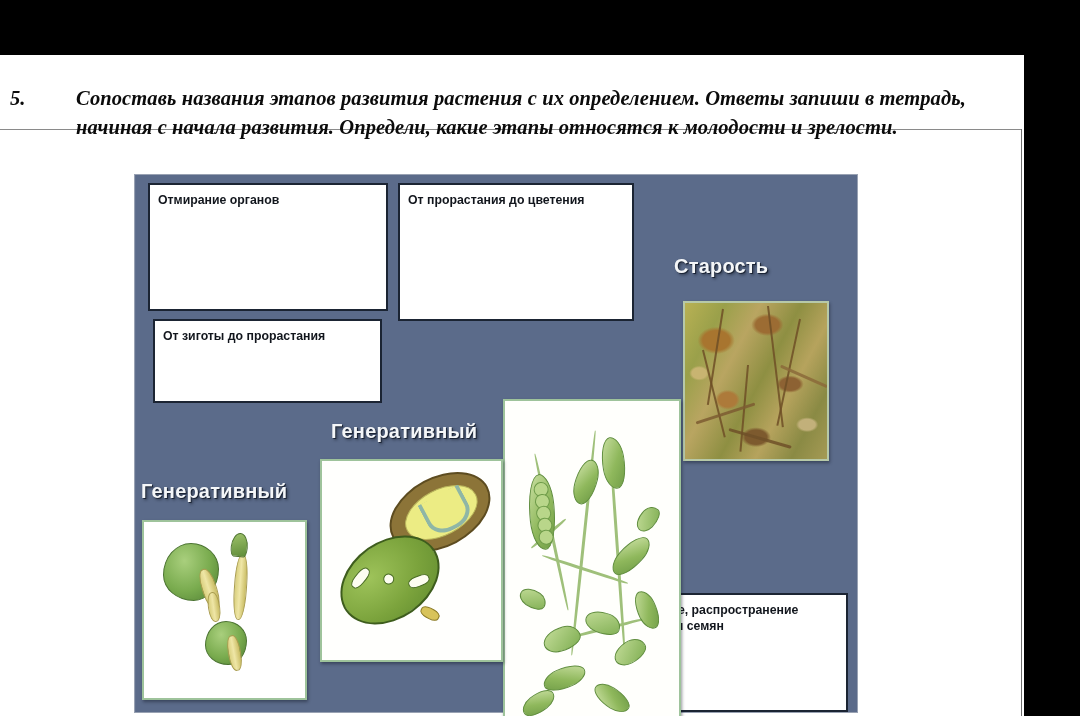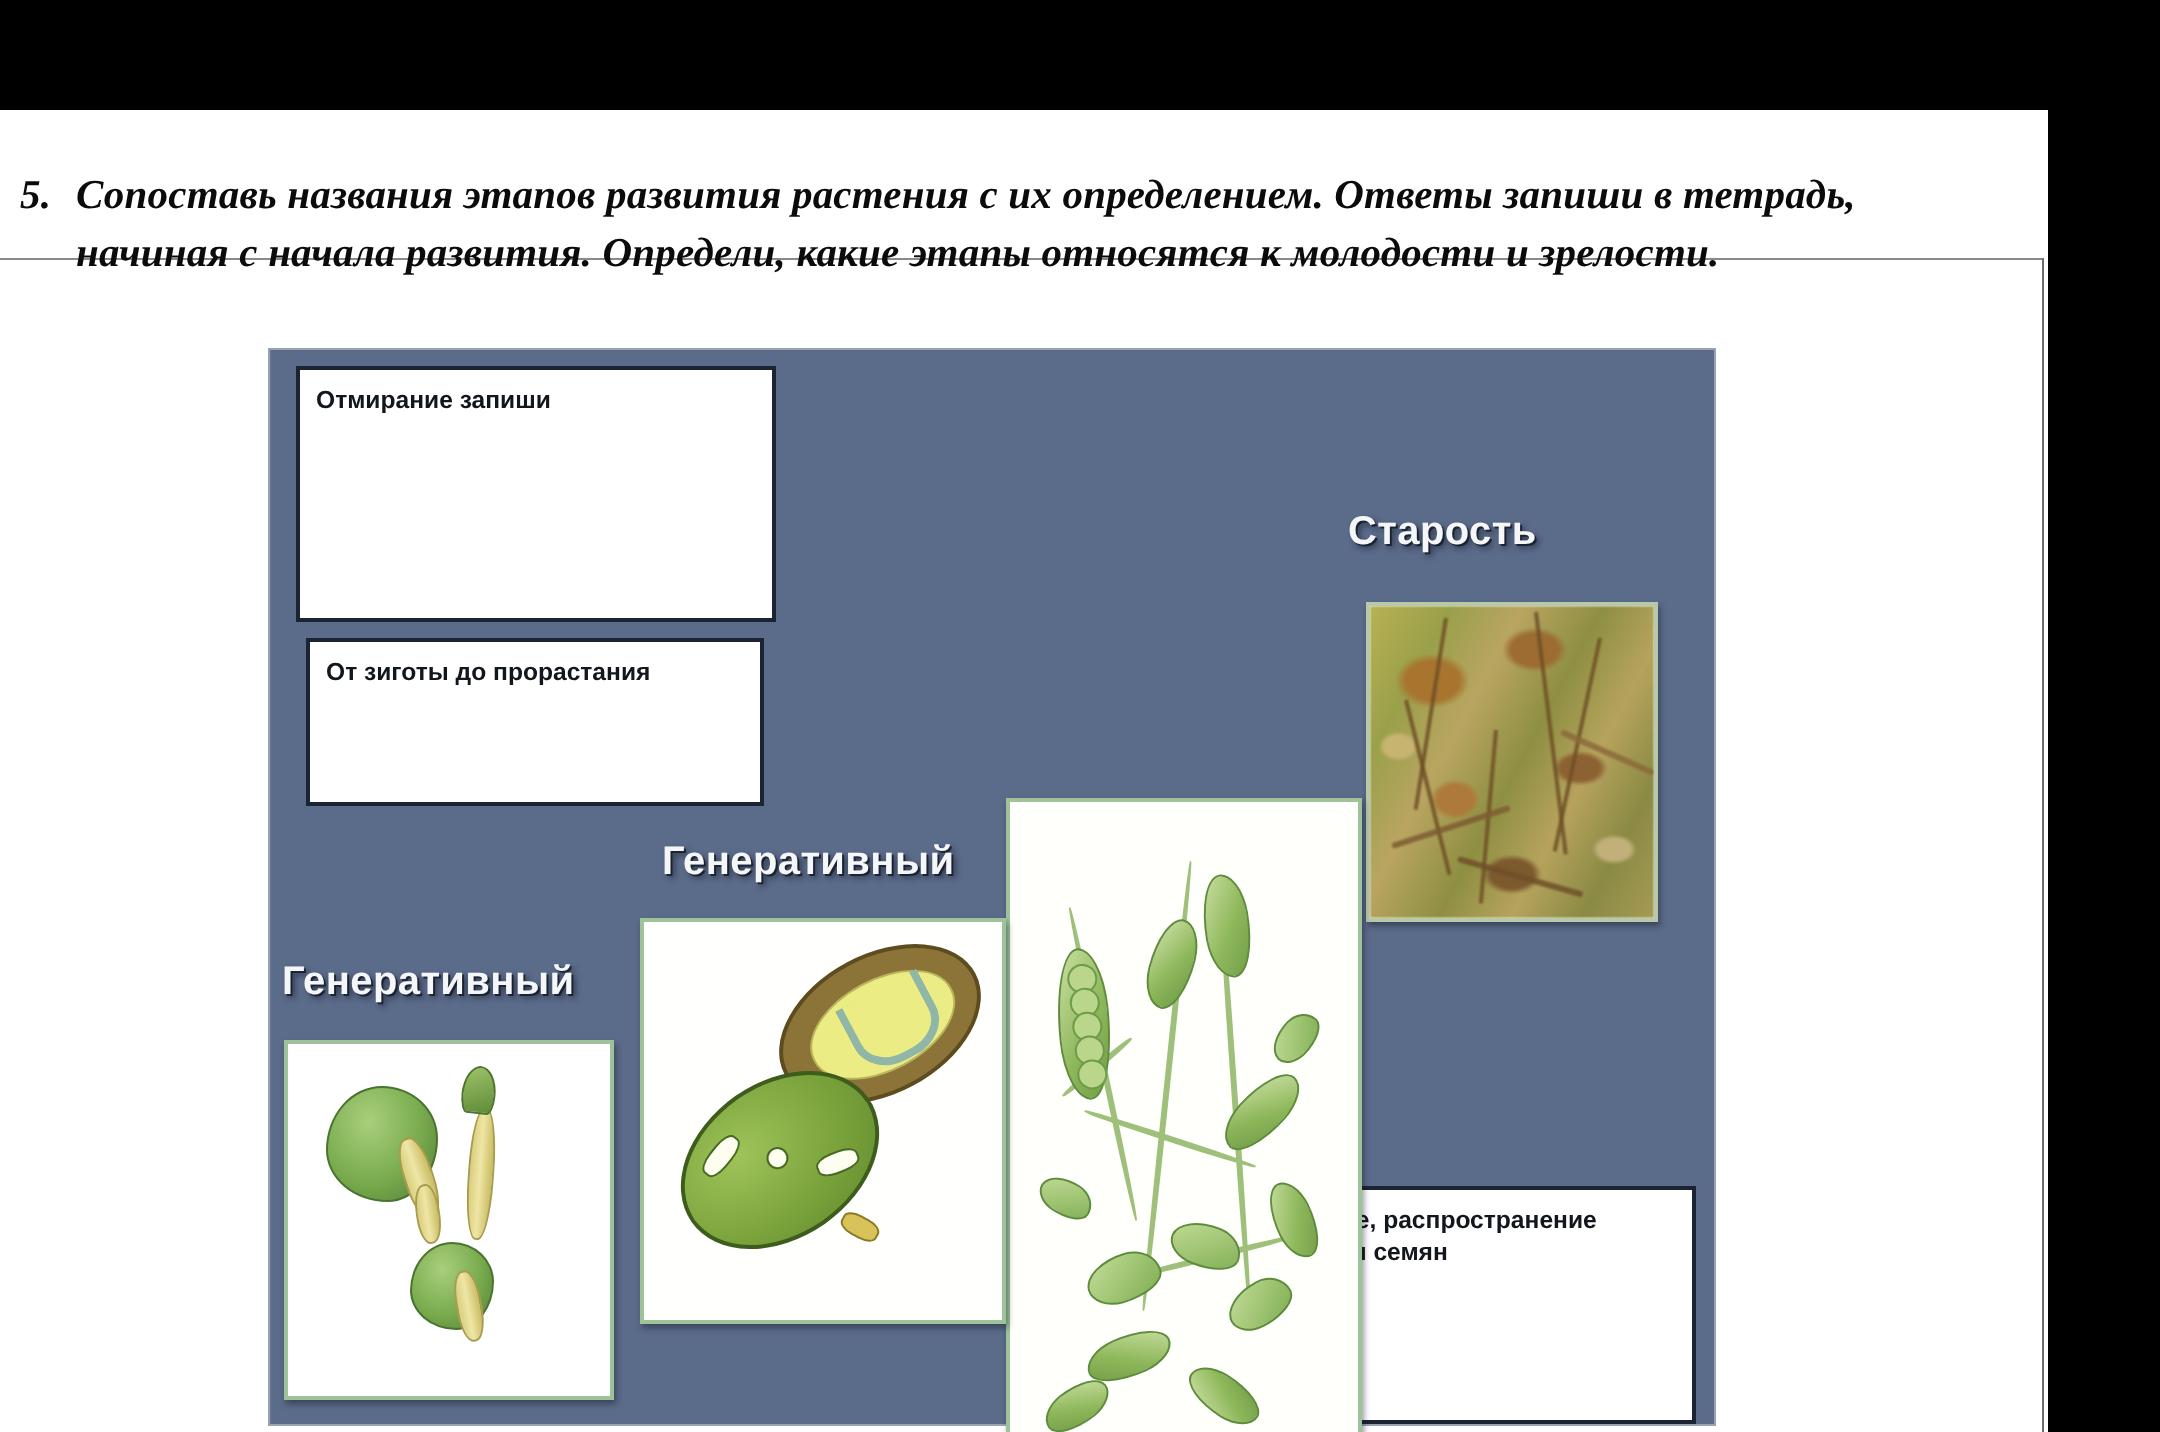--- a/index.html
+++ b/index.html
@@ -10,21 +10,21 @@
   
   #page{position:absolute;left:0;top:55px;width:1024px;height:661px;background:#ffffff;}
   #page-border-top{position:absolute;left:0;top:74px;width:1022px;height:0;border-top:1px solid #8a8a8a;}
   #page-border-right{position:absolute;left:1021px;top:74px;width:0;height:642px;border-left:1px solid #6d6d6d;}
 
   
   #question{position:absolute;left:10px;top:84px;width:985px;
     font-family:"Liberation Serif",serif;font-weight:bold;font-style:italic;
     font-size:20.5px;line-height:29px;color:#0b0b0b;letter-spacing:0.1px;}
   #question .qnum{position:absolute;left:0;top:0;width:32px;text-align:left;}
-  #question .qbody{display:block;margin-left:28px;}
+  #question .qbody{display:block;margin-left:66px;}
 
   
   #slide{position:absolute;left:135px;top:175px;width:722px;height:537px;
     background:#5b6b8a;
     background-image:linear-gradient(90deg,rgba(255,255,255,.035) 0 1px,transparent 1px 7px);
     box-shadow:0 0 0 1px #55648099;}
 
   
   .tbox{position:absolute;background:#ffffff;border:2px solid #1b2433;
     box-sizing:border-box;overflow:hidden;}
@@ -111,21 +111,24 @@
   </div>
 
   <div id="question">
     <span class="qnum">5.</span>
     <span class="qbody">Сопоставь названия этапов развития растения с их определением. Ответы запиши в тетрадь, начиная с начала развития. Определи, какие этапы относятся к молодости и зрелости.</span>
   </div>
 
   <div id="slide">
 
     <div class="tbox" id="tbox-dying">
-      <span class="txt">Отмирание запиши</span>
+      <span class="txt">Отмирание органов</span>
+    </div>
+    <div class="tbox" id="tbox-germ">
+      <span class="txt">От прорастания до цветения</span>
     </div>
     <div class="tbox" id="tbox-zygote">
       <span class="txt">От зиготы до прорастания</span>
     </div>
     <div class="tbox" id="tbox-flower">
       <span class="txt">Цветение, распространение плодов и семян</span>
     </div>
 
     <div class="pic" id="pic-old">
       <div class="inner oldphoto">

